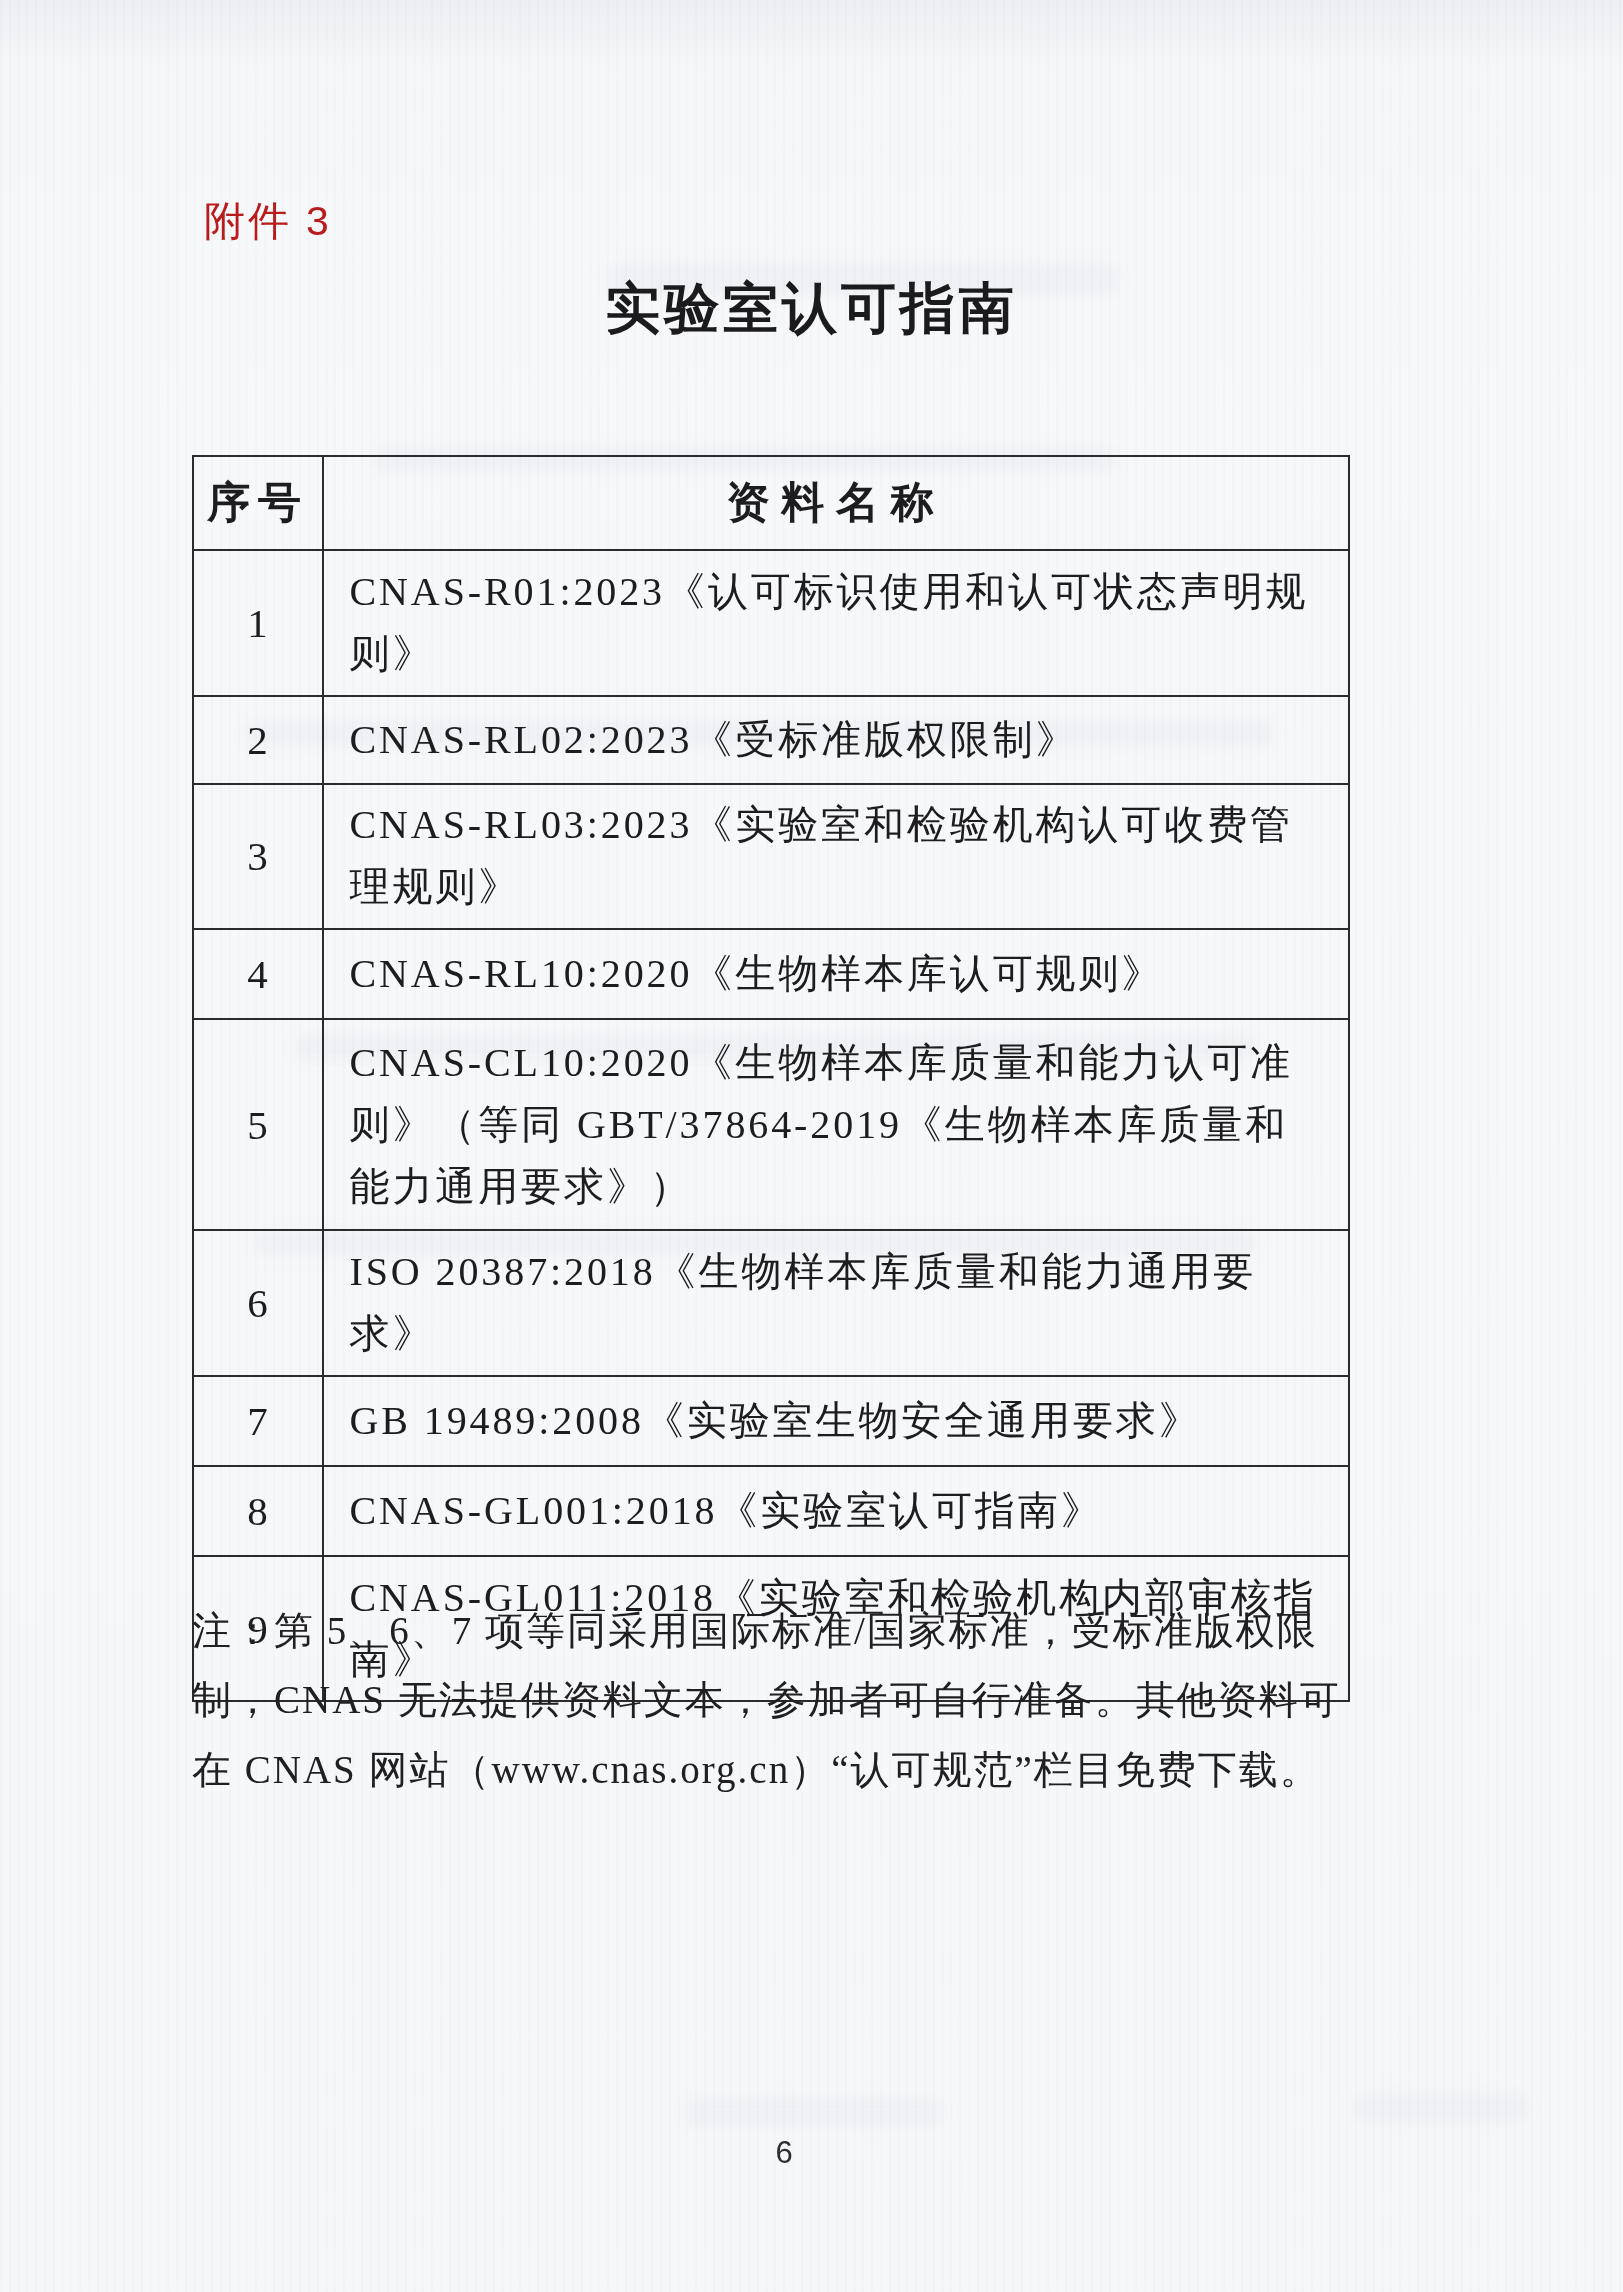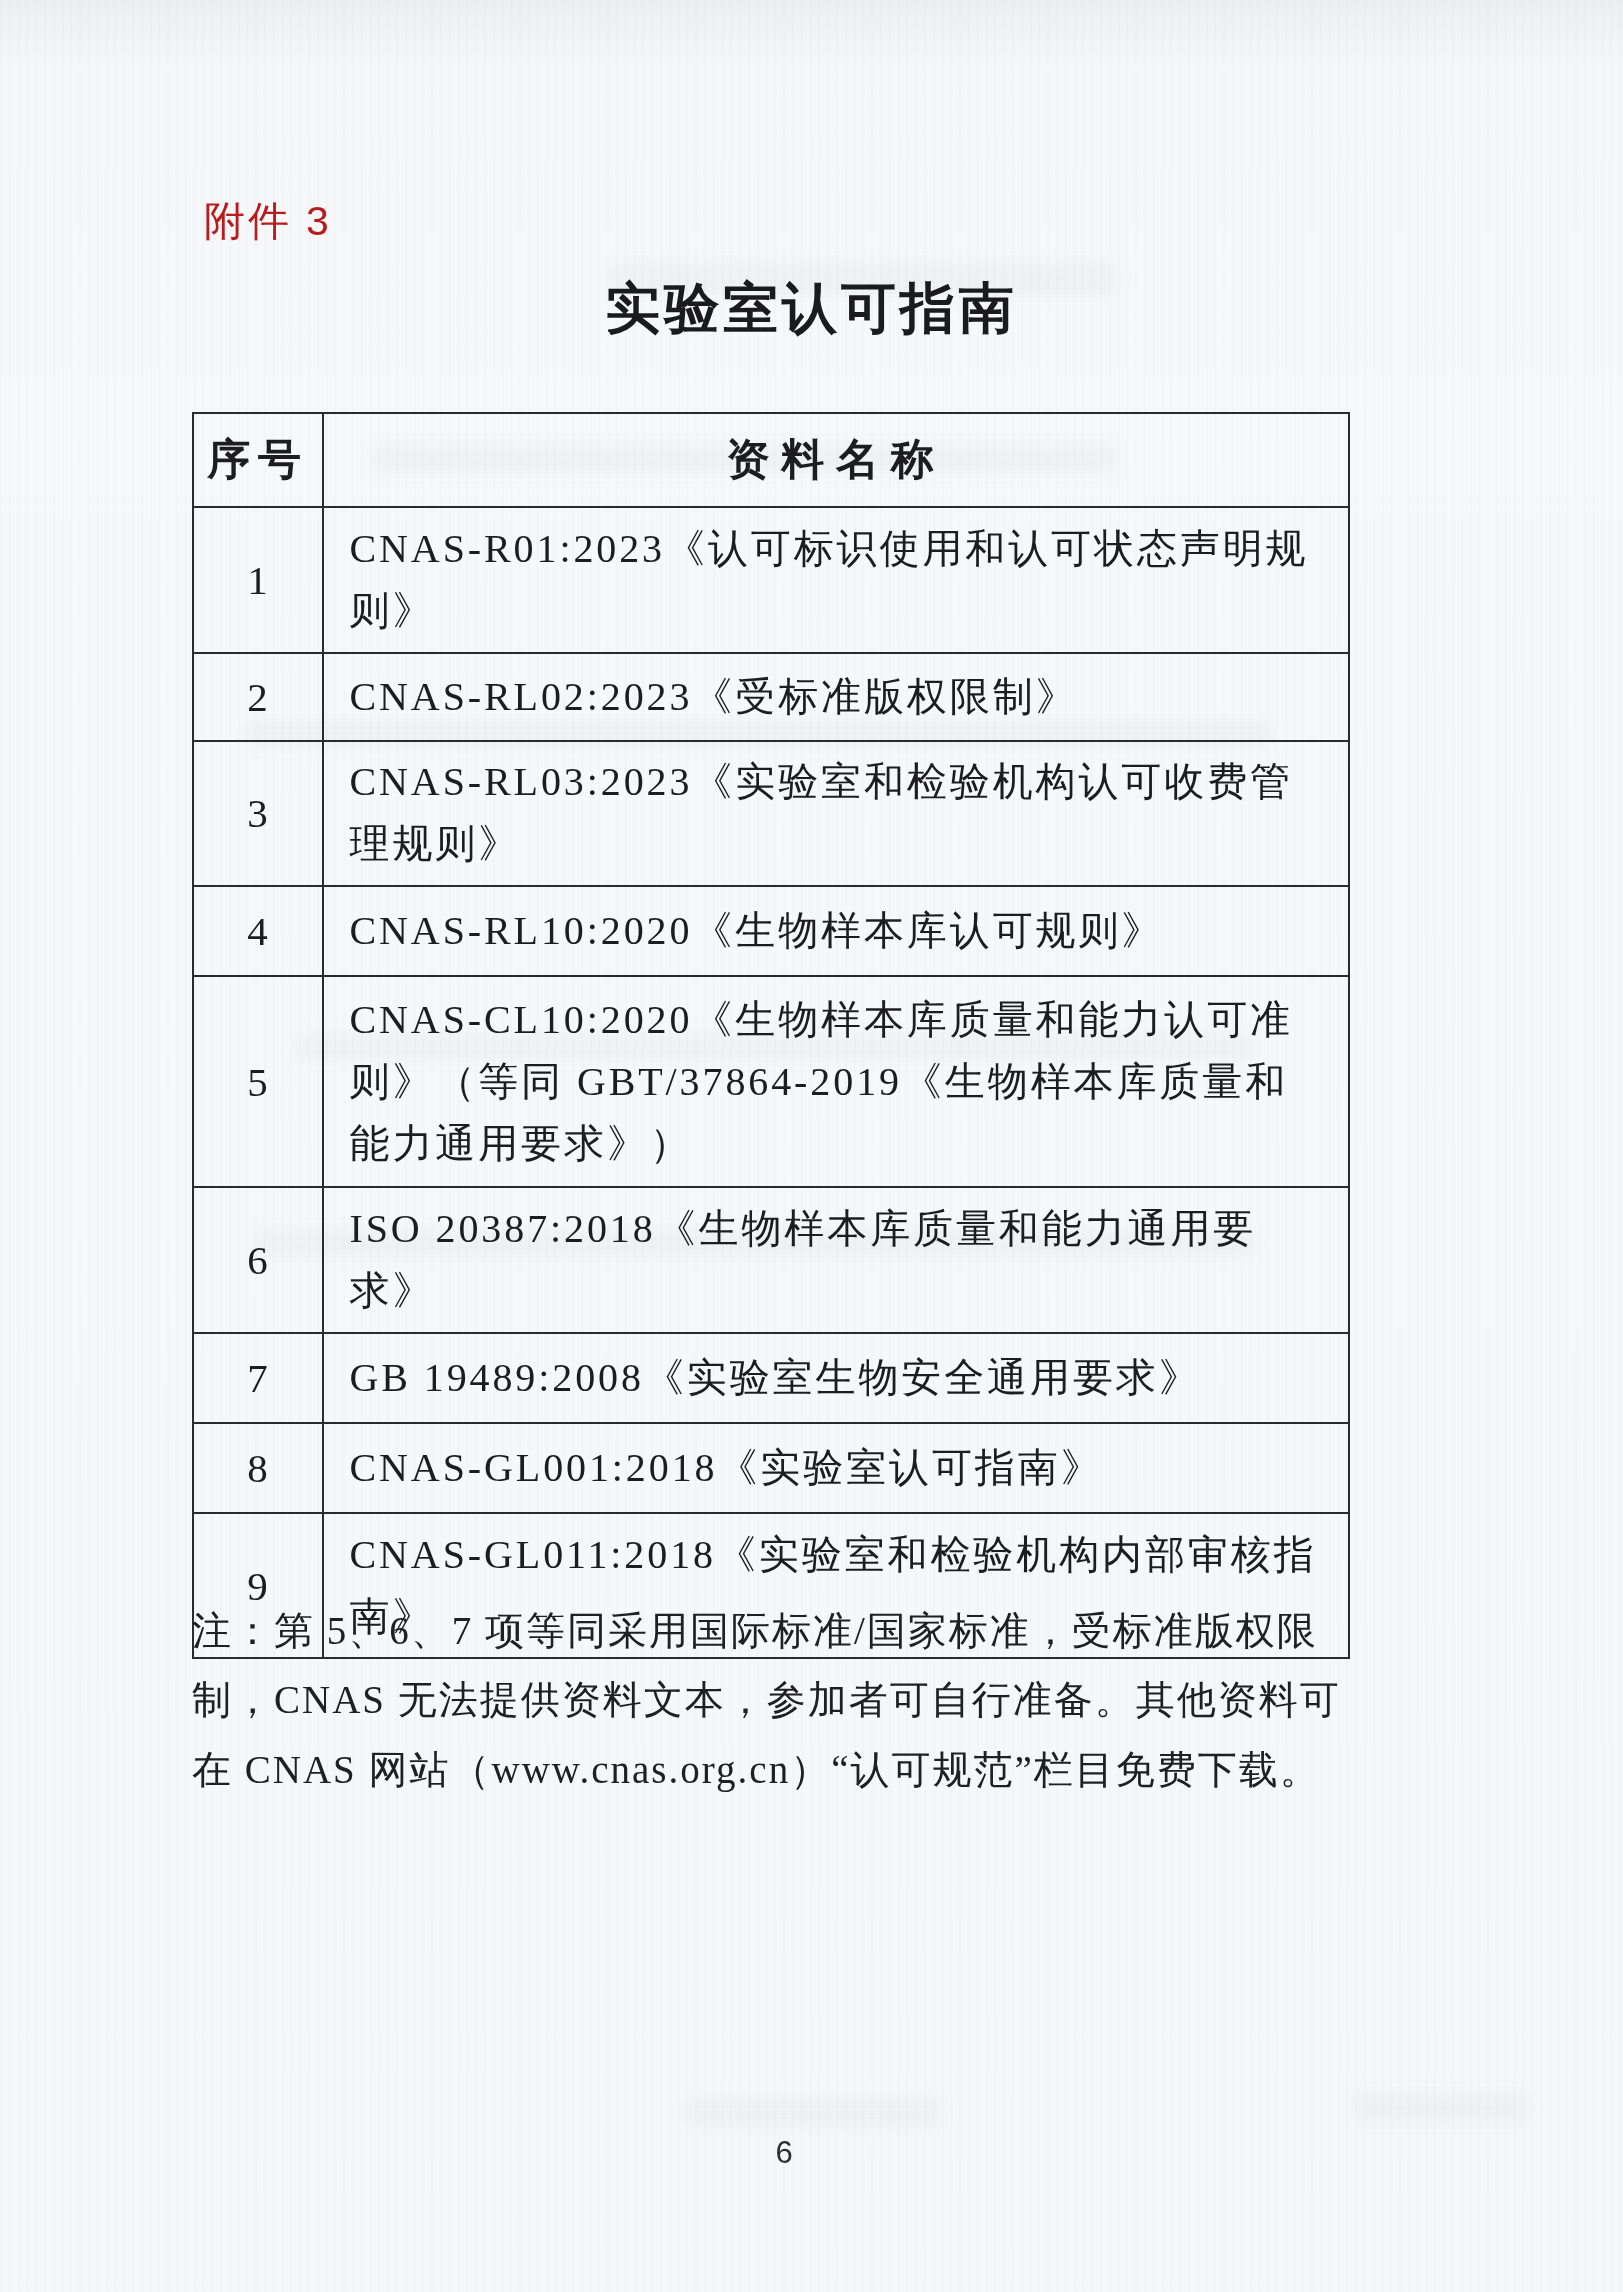--- a/index.html
+++ b/index.html
@@ -56,20 +56,21 @@
     position: absolute;
     left: 192px;
     top: 412px;
     width: 1157px;
     border-collapse: collapse;
     table-layout: fixed;
     background: transparent;
   }
   table.materials, table.materials th, table.materials td {
     border: 2px solid #2b2b2e;
+    margin-top: 43px;
   }
   table.materials {
     border-width: 2.9px;
   }
   col.col-no   { width: 130px; }
   col.col-name { width: 1026px; }
   th {
     font-size: 43px;
     font-weight: 700;
     color: #1d1d1f;

